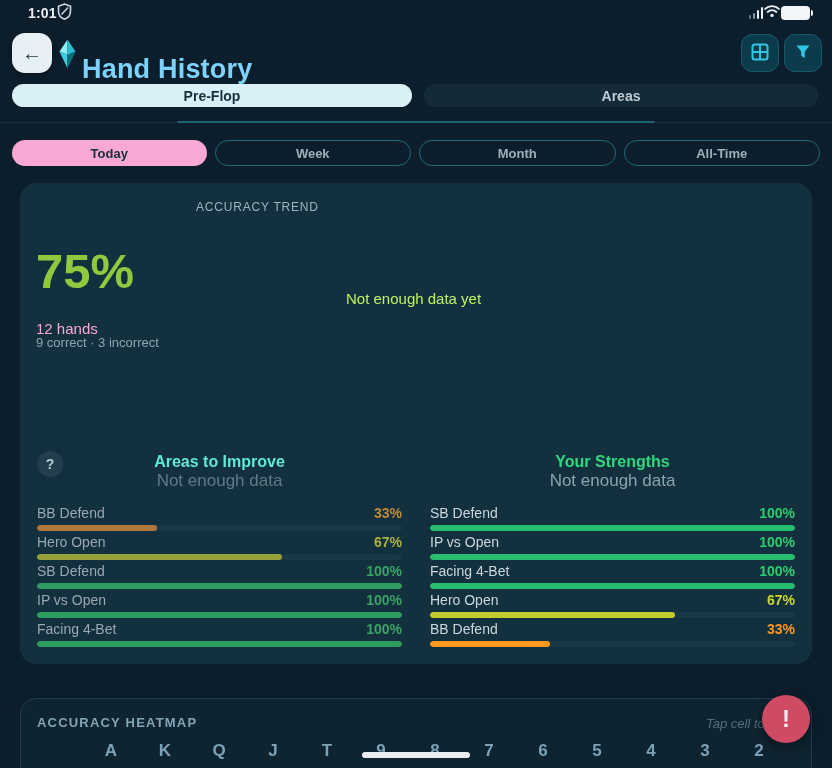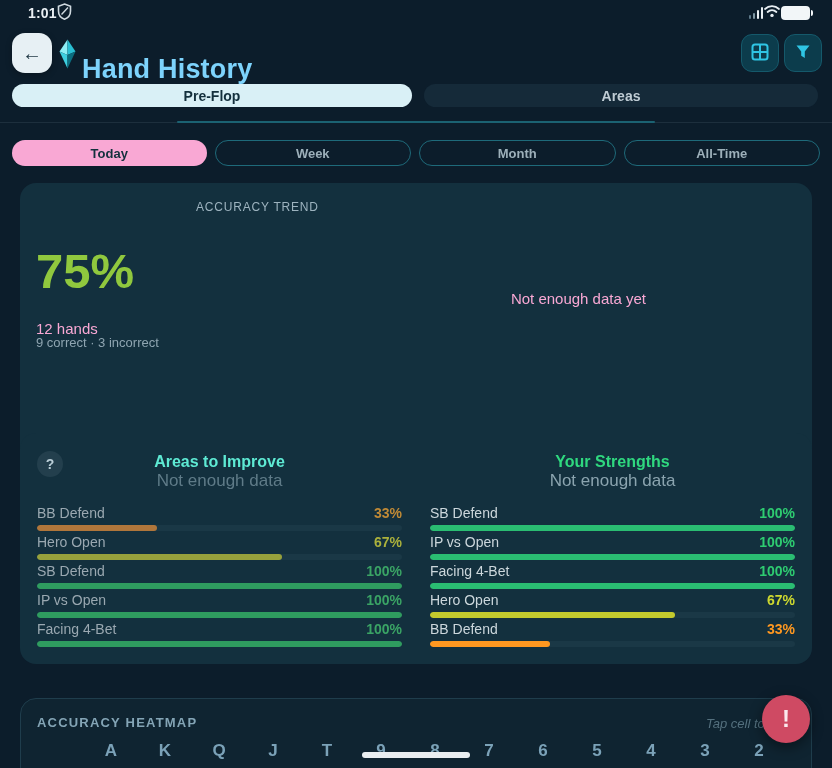--- a/index.html
+++ b/index.html
@@ -39,21 +39,21 @@
   .pill { flex:1; height:26px; border-radius:13px; font-size:13px; font-weight:bold; cursor:pointer;
     background:transparent; border:1px solid #1e6a7a; color:#9db0ba; }
   .pill.selected { background:#f9a8d4; border:none; color:#14303d; }
   
   .card { position:absolute; left:20px; width:792px; background:#13303e; border-radius:16px; }
   .trend-card { top:183px; height:299px; }
   .trend-title { position:absolute; left:176px; top:17px; font-size:12px; letter-spacing:.8px; color:#9db3bf; }
   .trend-pct { position:absolute; left:16px; top:64px; font-size:49px; font-weight:bold; line-height:1; }
   .trend-hands { position:absolute; left:16px; top:137px; font-size:15px; color:#f9a8d4; }
   .trend-breakdown { position:absolute; left:16px; top:152px; font-size:13px; color:#8fa5b1; }
-  .trend-empty { position:absolute; left:326px; top:107px; width:300px; text-align:right; font-size:15px; color:#f9a8d4; }
+  .trend-empty { position:absolute; left:326px; top:107px; width:300px; text-align:left; font-size:15px; color:#bef264; }
   
   .skills-card { top:433px; height:231px; }
   .help-circle { position:absolute; left:17px; top:18px; width:26px; height:26px; border-radius:50%;
     background:#233f4d; border:none; color:#b9cdd6; font-size:14px; font-weight:bold; cursor:pointer;
     display:flex; align-items:center; justify-content:center; }
   .skill-col { position:absolute; top:0; width:365px; }
   .skill-col.left { left:17px; } .skill-col.right { left:410px; }
   .col-heading { margin-top:20px; text-align:center; font-size:16px; font-weight:bold; }
   .col-sub { margin-top:0; text-align:center; font-size:17px; }
   .skill-col.left .col-sub { color:#5f7b88; } .skill-col.right .col-sub { color:#8ba4af; }

